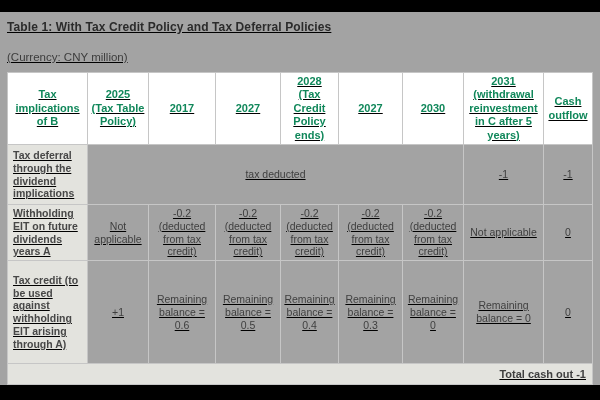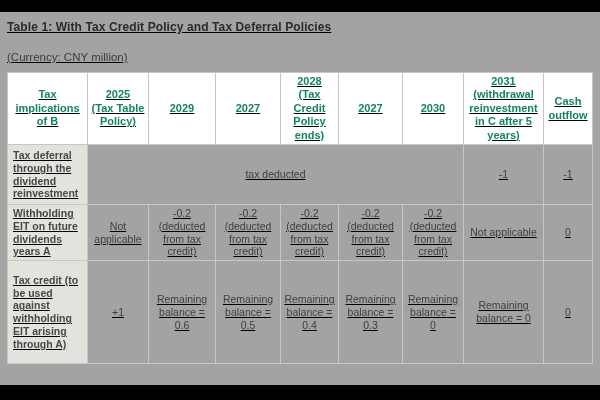--- a/index.html
+++ b/index.html
@@ -67,21 +67,21 @@
       <tbody>
         <tr>
           <th>
             <span>Tax implications of B</span>
           </th>
           <th>
             <span class="yr">2025</span>
             <span class="note">(Tax Table Policy)</span>
           </th>
           <th>
-            <span class="yr">2029</span>
+            <span class="yr">2017</span>
           </th>
           <th>
             <span class="yr">2027</span>
           </th>
           <th>
             <span class="yr">2028</span>
             <span class="note">(Tax Credit Policy ends)</span>
           </th>
           <th>
             <span class="yr">2027</span>
@@ -92,21 +92,21 @@
           <th>
             <span class="yr">2031</span>
             <span class="note">(withdrawal reinvestment in C after 5 years)</span>
           </th>
           <th>
             <span>Cash outflow</span>
           </th>
         </tr>
 
         <tr class="r1">
-          <td class="rowhdr">Tax deferral through the dividend reinvestment</td>
+          <td class="rowhdr">Tax deferral through the dividend implications</td>
           <td colspan="6">tax deducted</td>
           <td>-1</td>
           <td>-1</td>
         </tr>
 
         <tr class="r2">
           <td class="rowhdr">Withholding EIT on future dividends years A</td>
           <td>Not applicable</td>
           <td>-0.2 (deducted from tax credit)</td>
           <td>-0.2 (deducted from tax credit)</td>
@@ -122,17 +122,20 @@
           <td>+1</td>
           <td>Remaining balance = 0.6</td>
           <td>Remaining balance = 0.5</td>
           <td>Remaining balance = 0.4</td>
           <td>Remaining balance = 0.3</td>
           <td>Remaining balance = 0</td>
           <td>Remaining balance = 0</td>
           <td>0</td>
         </tr>
 
+        <tr>
+          <td class="totalcell" colspan="9">Total cash out -1</td>
+        </tr>
       </tbody>
     </table>
 
   </div>
 </div>
 
 </body></html>

